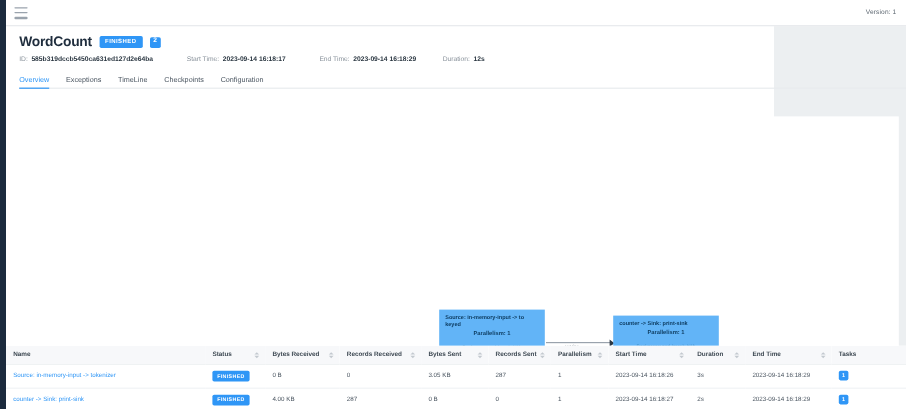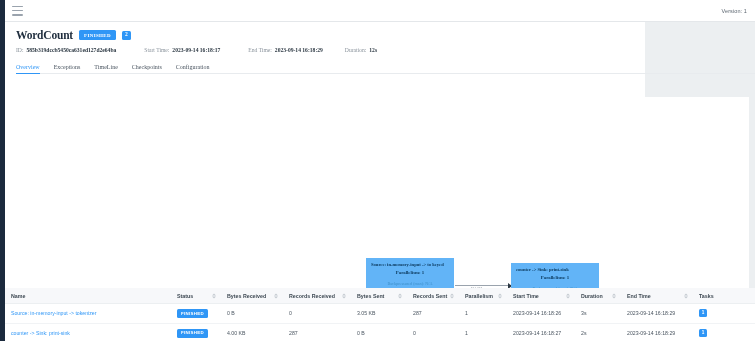--- a/index.html
+++ b/index.html
@@ -48,21 +48,20 @@
     font-size: 5.5px; color: #5c6670;
     letter-spacing: .1px;
     white-space: nowrap;
   }
 
   
   .card {
     position: absolute; left: 5px; top: 22px;
     width: 640px; height: 319px;
     background: #ffffff;
-    font-family: Liberation Serif, serif;
   }
 
   
   .jobhead { padding: 7px 0 0 11px; }
   .titlerow { display: flex; align-items: center; gap: 6px; }
   .jobtitle {
     font-size: 11.5px; font-weight: bold;
     color: #1f2d3d; letter-spacing: -.2px;
   }
   .badge-finished {

